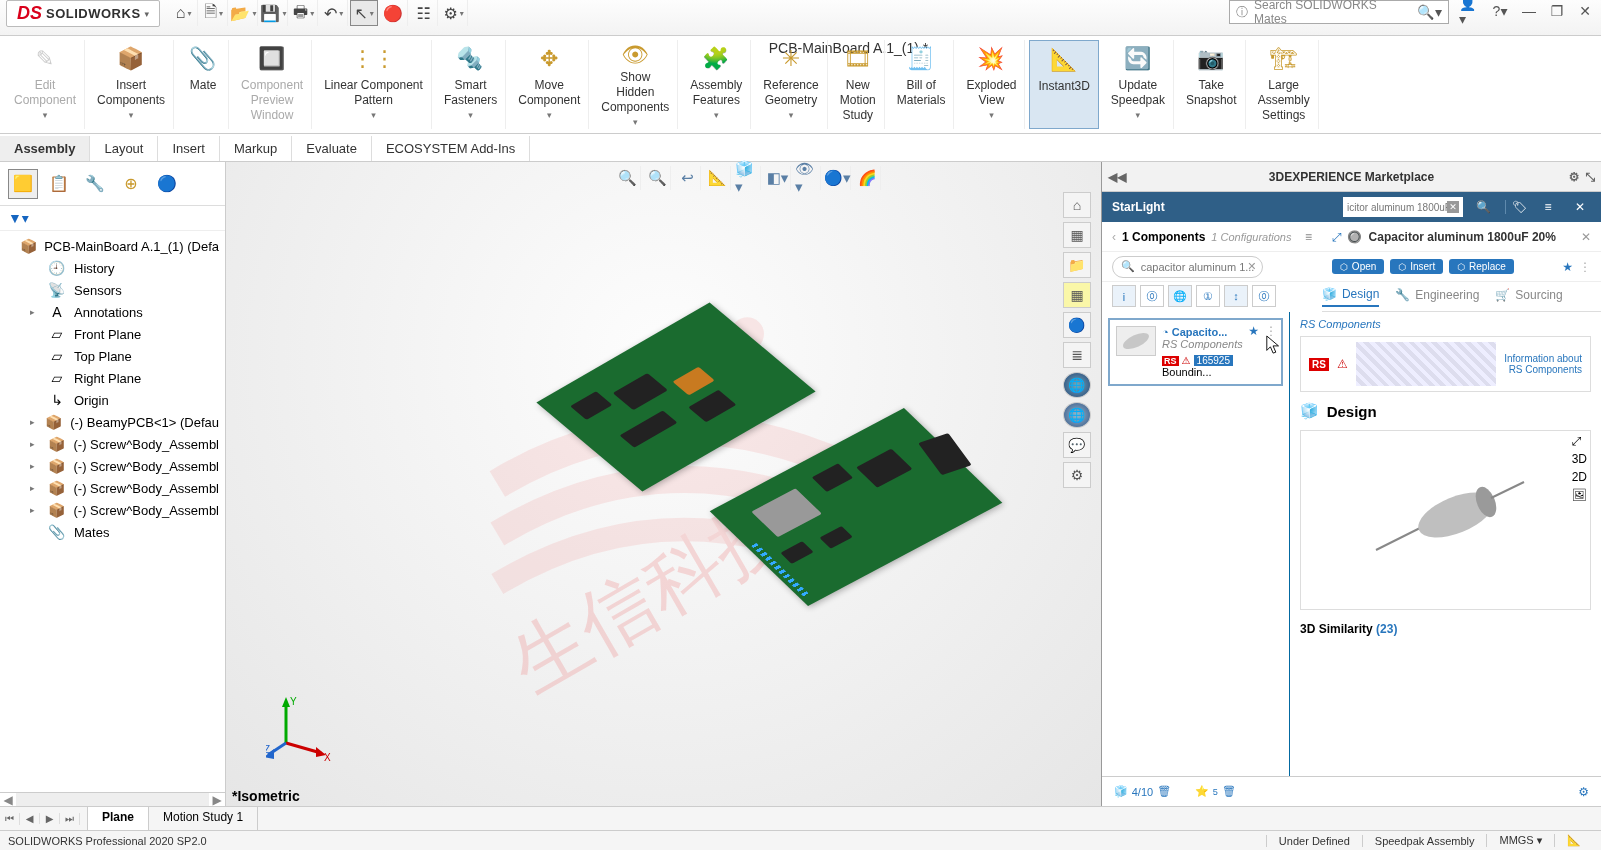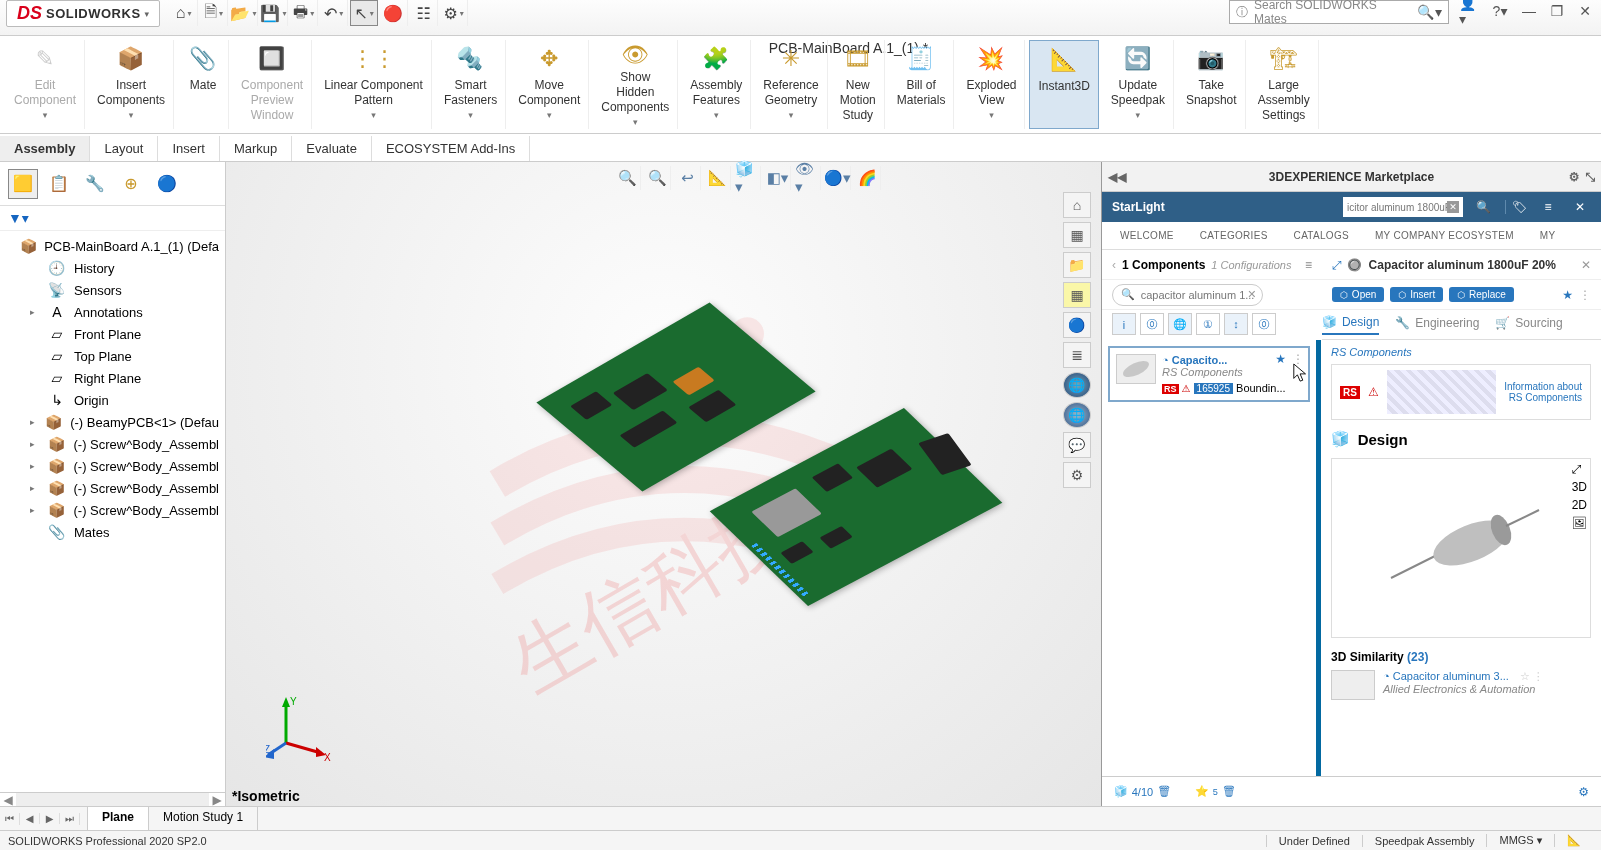--- a/index.html
+++ b/index.html
@@ -99,21 +99,21 @@
 
 .msrch { height:30px; padding:4px 10px;}
 .msrch .box{border:1px solid #ccc; border-radius:12px; height:22px; display:flex; align-items:center; padding:0 8px; color:#777; font-size:11px; gap:6px; position:relative;}
 .msrch .box .x{position:absolute; right:6px; color:#999;}
 
 .filterrow { height:28px; padding:3px 10px; display:flex; gap:4px;}
 .filterrow .fb{border:1px solid #ccc; width:24px; height:22px; display:flex; align-items:center; justify-content:center; font-size:11px; color:var(--acc); cursor:pointer;}
 .filterrow .fb.o{background:#eaf2fa;}
 
 .mbody{display:flex; flex:1; overflow:hidden;}
-.mlist { width:219px; border-right:5px solid #0369a1; padding:6px;}
+.mlist { width:188px; border-right:1px solid #0369a1; padding:6px;}
 .card { border:2px solid #7fa8cc; padding:6px; display:flex; gap:6px; position:relative;}
 .card .thumb{width:40px;height:30px;background:#eee;border:1px solid #ccc;display:flex;align-items:center;justify-content:center;}
 .card .info{flex:1; font-size:11px;}
 .card .info .nm{color:var(--acc); font-weight:bold;}
 .card .info .supplier{color:#888; font-style:italic;}
 .card .info .pn{margin-top:4px;}
 .card .info .pn .num{background:var(--acc);color:#fff;padding:0 3px;font-size:10px;}
 .card .info .pn .rs{background:#d00;color:#fff;font-size:9px;padding:0 2px;font-weight:bold;}
 .card .star{color:var(--acc);position:absolute;top:4px;right:22px;}
 .card .opts{position:absolute;top:4px;right:4px;color:#aaa;}
@@ -456,27 +456,20 @@
       <span class="sl">StarLight</span>
       <div class="srch">
         <span>icitor aluminum 1800uF</span>
         <span class="x">✕</span>
       </div>
       <span class="ic">🔍</span>
       <span class="ic" style="border-left:1px solid #5f8aad;padding-left:6px">🏷</span>
       <span class="ic">≡</span>
       <span class="ic">✕</span>
     </div>
-    <div class="mtabs" id="mtabs">
-        <span class="mt">WELCOME</span>
-        <span class="mt">CATEGORIES</span>
-        <span class="mt">CATALOGS</span>
-        <span class="mt">MY COMPANY ECOSYSTEM</span>
-        <span class="mt">MY</span>
-      </div>
 
     <div class="mrow">
       <div class="mleft">
         <span style="color:#aaa">‹</span>
         <span class="cnt">1 Components</span>
         <span class="cfg">1 Configurations</span>
         <span style="margin-left:auto;color:#888">≡</span>
       </div>
       <div class="mright">
         <span class="pull">⤢</span>
@@ -572,27 +565,20 @@
           </div>
 
         <div class="sidebtns" id="sidebtns" style="position: absolute; right: 4px; top: 4px; display: flex; flex-direction: column; gap: 4px;">
               <div class="sb">⤢</div>
               <div class="sb">3D</div>
               <div class="sb active">2D</div>
               <div class="sb">🖼</div>
             </div>
           </div>
         <div class="simhdr"><span>3D Similarity</span> <span class="cnt">(23)</span></div>
-        <div class="simrow">
-          <div class="thumb"></div>
-          <div>
-            <div><span style="color:var(--acc)">◔</span> <span class="nm">Capacitor aluminum 3...</span> <span style="color:#ccc;margin-left:8px">☆ ⋮</span></div>
-            <div class="sup">Allied Electronics &amp; Automation</div>
-          </div>
-        </div>
       </div>
     </div>
 
     <div class="rpfoot">
       <span class="badge">🧊 <span>4/10</span> 🗑</span>
       <span class="badge">⭐ <sup>5</sup> 🗑</span>
       <span class="gear">⚙</span>
     </div>
   </div>
 </div>

